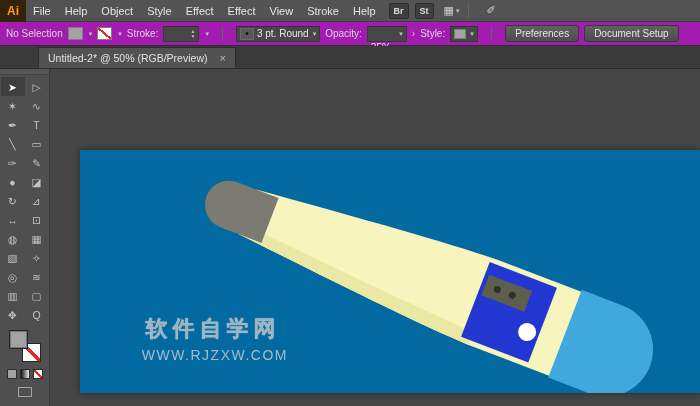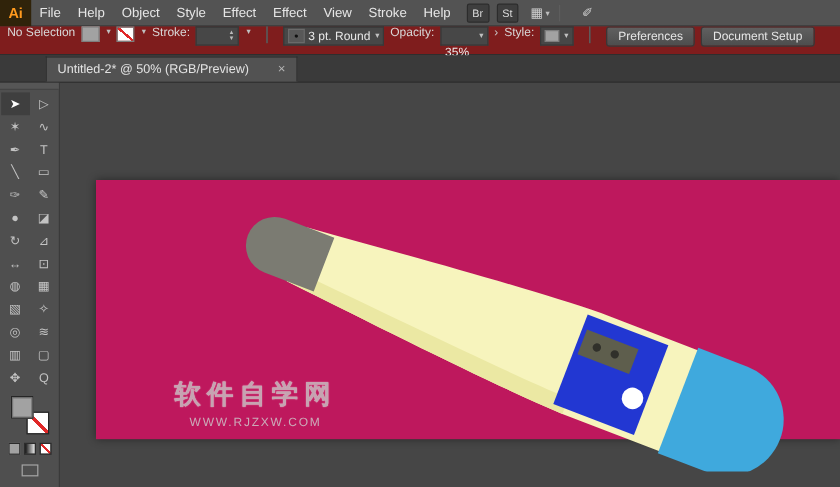--- a/index.html
+++ b/index.html
@@ -10,48 +10,48 @@
   
   .menubar { position:absolute; left:0; top:0; width:700px; height:22px;
     background:#535353; border-bottom:1px solid #3c3c3c;
     display:flex; align-items:center; color:#e6e6e6; font-size:11px; }
   .ai-logo { width:26px; height:22px; background:#30230a; color:#ff9a1e;
     font-weight:bold; font-size:12px; display:flex; align-items:center;
     justify-content:center; }
   .menu-items { display:flex; height:100%; align-items:center; }
   .menu-item { padding:0 7px; height:100%; display:flex; align-items:center; cursor:default; }
   .badge { background:#3e3e3e; border:1px solid #2c2c2c; border-radius:2px;
-    color:#dcdcdc; font-size:9px; font-weight:normal; padding:2px 4px; margin-left:6px; }
+    color:#dcdcdc; font-size:9px; font-weight:bold; padding:2px 4px; margin-left:6px; }
   .mb-icon { color:#cfcfcf; font-size:11px; margin-left:10px; display:flex; align-items:center; gap:2px; }
   .mb-caret { font-size:7px; color:#bdbdbd; }
   .vsep { width:1px; height:14px; background:#404040; border-right:1px solid #646464; margin:0 8px; }
 
   
   .controlbar { position:absolute; left:0; top:22px; width:700px; height:24px;
-    background:#7f1d1d; border-bottom:1px solid #2e2e2e;
-    display:flex; align-items:flex-start; color:#dedede; font-size:10px; padding:0 6px; gap:5px; }
+    background:#a21caf; border-bottom:1px solid #2e2e2e;
+    display:flex; align-items:center; color:#dedede; font-size:10px; padding:0 6px; gap:5px; }
   .ctrl-label { color:#d8d8d8; white-space:nowrap; }
   .swatch { width:15px; height:13px; border:1px solid #7e7e7e; }
   .swatch-fill { background:#a2a2a2; }
   .swatch-none { background:linear-gradient(to top right,#fff 44%,#e02828 44%,#e02828 56%,#fff 56%); }
   .tiny-caret { font-size:7px; color:#c0c0c0; margin-left:1px; }
   .field { background:#474747; border:1px solid #383838; border-top-color:#323232;
     height:16px; display:flex; align-items:center; padding:0 3px; color:#e8e8e8; gap:3px; }
   .stepper-arrows { display:flex; flex-direction:column; font-size:5px; line-height:5px; color:#bbb; }
   .brush-preview { width:14px; height:12px; border:1px solid #6a6a6a; background:#585858;
     display:flex; align-items:center; justify-content:center; color:#111; font-size:10px; }
   .chev { color:#c9c9c9; font-size:10px; }
   .btn { background:linear-gradient(#606060,#4d4d4d); border:1px solid #383838;
     border-radius:3px; padding:2px 9px; color:#e6e6e6; font-size:10px; white-space:nowrap; }
 
   
   .tabstrip { position:absolute; left:0; top:46px; width:700px; height:23px;
     background:#3a3a3a; border-bottom:1px solid #2c2c2c; display:flex; align-items:flex-end; }
   .tab { margin-left:38px; height:21px; background:#525252; border:1px solid #2d2d2d; border-bottom:none;
-    display:flex; align-items:center; gap:24px; padding:0 9px; color:#e2e2e2; font-size:10.5px; }
+    display:flex; align-items:center; gap:12px; padding:0 9px; color:#e2e2e2; font-size:10.5px; }
   .tab-close { color:#b5b5b5; font-size:11px; }
 
   
   .toolbar { position:absolute; left:0; top:69px; width:50px; bottom:0;
     background:#4f4f4f; border-right:1px solid #3a3a3a; }
   .toolbar-grip { height:6px; border-bottom:1px solid #444; background:#565656; }
   .tool-grid { display:grid; grid-template-columns:24px 24px; grid-auto-rows:19px;
     justify-content:center; padding-top:2px; }
   .tool { display:flex; align-items:center; justify-content:center;
     color:#c3c3c3; font-size:10.5px; cursor:default; }
@@ -63,28 +63,28 @@
     background:linear-gradient(to top right,#fff 44%,#e02828 44%,#e02828 56%,#fff 56%); z-index:1; }
   .mode-row { display:flex; gap:3px; justify-content:center; margin-top:7px; }
   .mini { width:10px; height:10px; border:1px solid #2c2c2c; }
   .mini-color { background:#a2a2a2; }
   .mini-grad { background:linear-gradient(90deg,#111,#eee); }
   .mini-none { background:linear-gradient(to top right,#fff 42%,#e02828 42%,#e02828 58%,#fff 58%); }
   .screen-mode { width:14px; height:10px; border:1px solid #a5a5a5; margin:8px auto 0; }
 
   
   .canvas { position:absolute; left:50px; top:69px; right:0; bottom:0; background:#464646; }
-  .artboard { position:absolute; left:80px; top:150px; width:620px; height:216px;
-    background:#be185d; box-shadow:0 0 7px rgba(0,0,0,.45); }
+  .artboard { position:absolute; left:80px; top:150px; width:620px; height:243px;
+    background:#0369a1; box-shadow:0 0 7px rgba(0,0,0,.45); }
   .artboard svg { position:absolute; left:0; top:0; }
   .watermark { position:absolute; left:58px; top:164px; width:150px; text-align:center;
     color:#c7c7c7; opacity:.8; pointer-events:none; }
   .wm-title { font-size:22px; font-weight:bold; letter-spacing:5px;
     text-shadow:0 0 1px #ffffff; }
-  .wm-url { font-size:10px; letter-spacing:1.5px; margin-top:3px; color:#cfcfcf; }
+  .wm-url { font-size:14px; letter-spacing:1.5px; margin-top:3px; color:#cfcfcf;text-align:right; }
 </style>
 </head>
 <body>
 
 <div class="menubar">
   <div class="ai-logo">Ai</div>
   <div class="menu-items" id="menu-items">
       <div class="menu-item">File</div>
       <div class="menu-item">Help</div>
       <div class="menu-item">Object</div>

